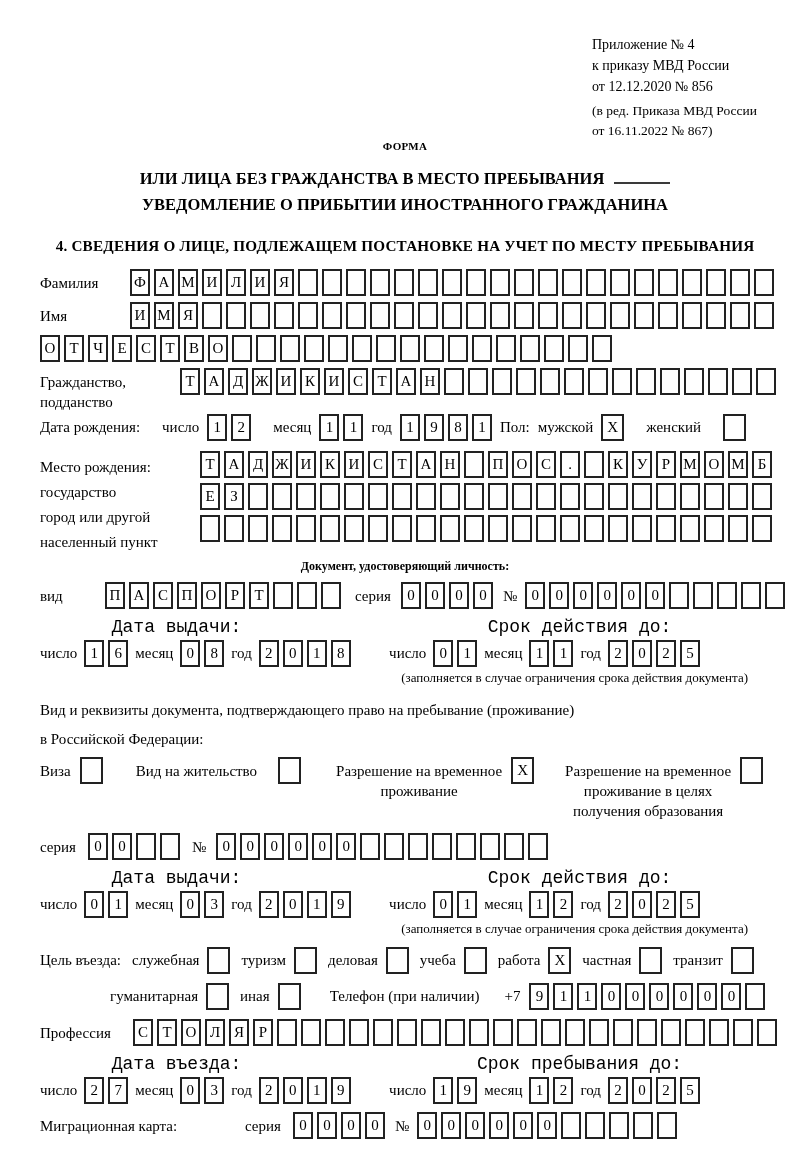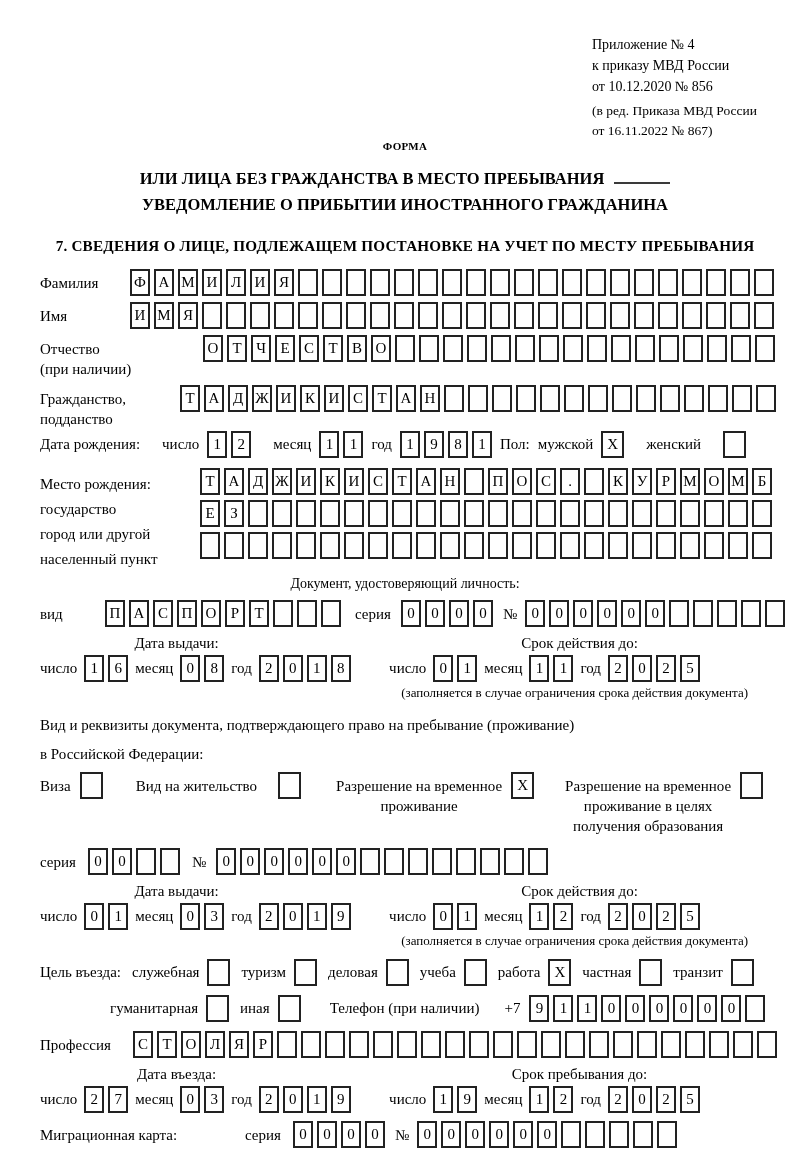--- a/index.html
+++ b/index.html
@@ -32,27 +32,27 @@
     border:2px solid #222;display:flex;align-items:center;justify-content:center;
     font-size:15px;background:#fff;
   }
   
   .w90{width:90px;}  .w163{width:163px;} .w140{width:140px;}
   .w160{width:160px;} .w65{width:65px;} .w93{width:93px;}
   
   .inline-line{display:flex;align-items:center;gap:8px;margin-bottom:10px;}
   .inline-line .gap-l{margin-left:14px;}
   
-  .doc-heading{text-align:center;font-weight:normal;font-size:14px;margin:4px 0 8px;}
+  .doc-heading{text-align:center;font-weight:bold;font-size:12px;margin:4px 0 8px;}
   
   .dates-row{display:flex;margin-bottom:0;}
   .date-block{display:flex;flex-direction:column;}
   .date-block.left{width:47%;}
   .date-block.right{width:53%;padding-left:6px;box-sizing:border-box;}
-  .date-head{text-align:center;font-size:15px;margin-bottom:3px;}
+  .date-head{text-align:center;font-size:18px;margin-bottom:3px;font-family:Liberation Mono, monospace;}
   .date-block.left .date-head{padding-right:70px;}
   .date-line{display:flex;align-items:center;gap:7px;}
   .date-note{text-align:right;padding-right:22px;font-size:13px;margin:3px 0 10px;}
   
   .intro{line-height:1.9;margin-bottom:2px;}
   .opt-group{display:flex;align-items:flex-start;gap:27px;margin:4px 0 12px;}
   .opt{display:flex;align-items:flex-start;gap:9px;}
   .opt .opt-label{padding-top:4px;line-height:20px;}
   .opt .centered{text-align:center;}
   
@@ -62,35 +62,35 @@
   .phone-part{display:flex;align-items:center;gap:9px;margin-left:18px;}
 </style>
 </head>
 <body>
 
 <div class="page">
 
   <div class="appendix">
     <div>Приложение № 4</div>
     <div>к приказу МВД России</div>
-    <div>от 10.12.2020 № 856</div>
+    <div>от 12.12.2020 № 856</div>
     <div class="amend">
       <div>(в ред. Приказа МВД России</div>
       <div>от 16.11.2022 № 867)</div>
     </div>
   </div>
 
   <div class="forma">ФОРМА</div>
 
   <div class="title">
     <div><span>ИЛИ ЛИЦА БЕЗ ГРАЖДАНСТВА В МЕСТО ПРЕБЫВАНИЯ</span><span class="blank-underline"></span></div>
     <div>УВЕДОМЛЕНИЕ О ПРИБЫТИИ ИНОСТРАННОГО ГРАЖДАНИНА</div>
   </div>
 
-  <div class="section-heading">7. СВЕДЕНИЯ О ЛИЦЕ, ПОДЛЕЖАЩЕМ ПОСТАНОВКЕ НА УЧЕТ ПО МЕСТУ ПРЕБЫВАНИЯ</div>
+  <div class="section-heading">4. СВЕДЕНИЯ О ЛИЦЕ, ПОДЛЕЖАЩЕМ ПОСТАНОВКЕ НА УЧЕТ ПО МЕСТУ ПРЕБЫВАНИЯ</div>
 
   <div class="row">
     <div class="lbl w90">Фамилия</div>
     <div class="cells">
         <div class="cell">Ф</div>
         <div class="cell">А</div>
         <div class="cell">М</div>
         <div class="cell">И</div>
         <div class="cell">Л</div>
         <div class="cell">И</div>
@@ -145,24 +145,20 @@
         <div class="cell"></div>
         <div class="cell"></div>
         <div class="cell"></div>
         <div class="cell"></div>
         <div class="cell"></div>
         <div class="cell"></div>
       </div>
   </div>
 
   <div class="row">
-    <div class="lbl-stack w163">
-      <div>Отчество</div>
-      <div>(при наличии)</div>
-    </div>
     <div class="cells">
         <div class="cell">О</div>
         <div class="cell">Т</div>
         <div class="cell">Ч</div>
         <div class="cell">Е</div>
         <div class="cell">С</div>
         <div class="cell">Т</div>
         <div class="cell">В</div>
         <div class="cell">О</div>
         <div class="cell"></div>

